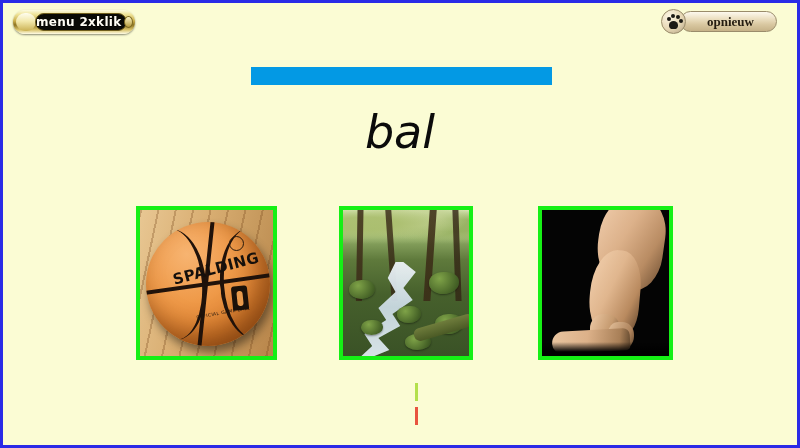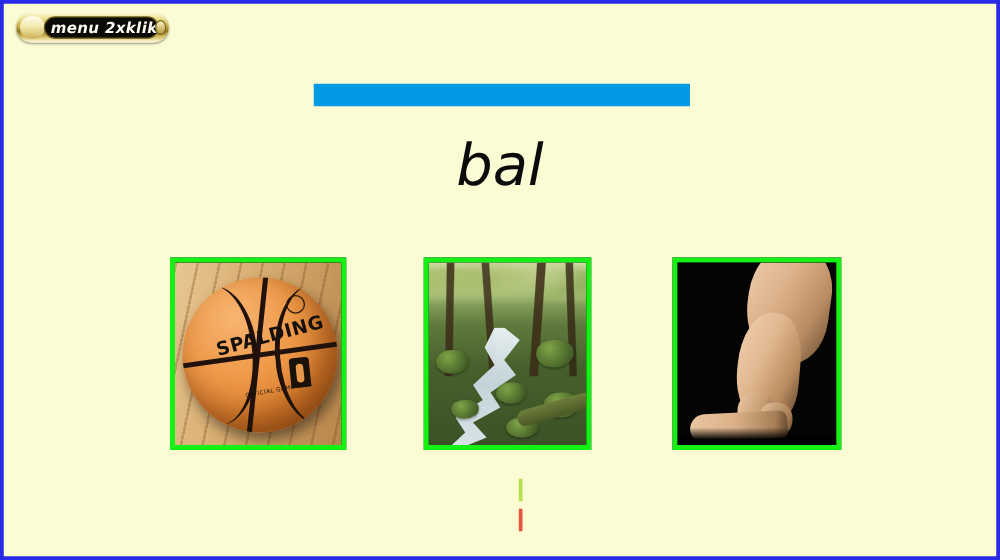--- a/index.html
+++ b/index.html
@@ -52,22 +52,21 @@
     left: 22px;
     top: 3px;
     right: 8px;
     bottom: 3px;
     border-radius: 9px;
     background: #0a0a06;
     border: 1px solid #6f5d1c;
     box-sizing: border-box;
     display: flex;
     align-items: center;
-    justify-content: flex-end;
-    font-style: italic;
+    justify-content: flex-start;
   }
   #menu-button .plate-label {
     color: #fffdf4;
     font-family: "DejaVu Sans", sans-serif;
     font-size: 12px;
     font-weight: bold;
     letter-spacing: .3px;
     line-height: 1;
     white-space: nowrap;
     text-shadow: 0 1px 0 #000;
@@ -388,20 +387,32 @@
 <div id="stage">
 
   <div id="menu-button">
     <div class="cap"></div>
     <div class="plate">
       <span class="plate-label">menu 2xklik</span>
     </div>
     <div class="tail"></div>
   </div>
 
+  <div id="restart-button">
+    <div id="paw-badge">
+      <span class="pad main"></span>
+      <span class="pad t1"></span>
+      <span class="pad t2"></span>
+      <span class="pad t3"></span>
+      <span class="pad t4"></span>
+    </div>
+    <div id="restart-pill">
+      <span class="restart-label">opnieuw</span>
+    </div>
+  </div>
 
   <div id="progress-bar"></div>
 
   <div id="word">bal</div>
 
   <div id="choice-0" class="choice">
     <div class="pic pic-basketball">
       <div class="ball">
         <span class="seam curve-l"></span>
         <span class="seam curve-r"></span>

